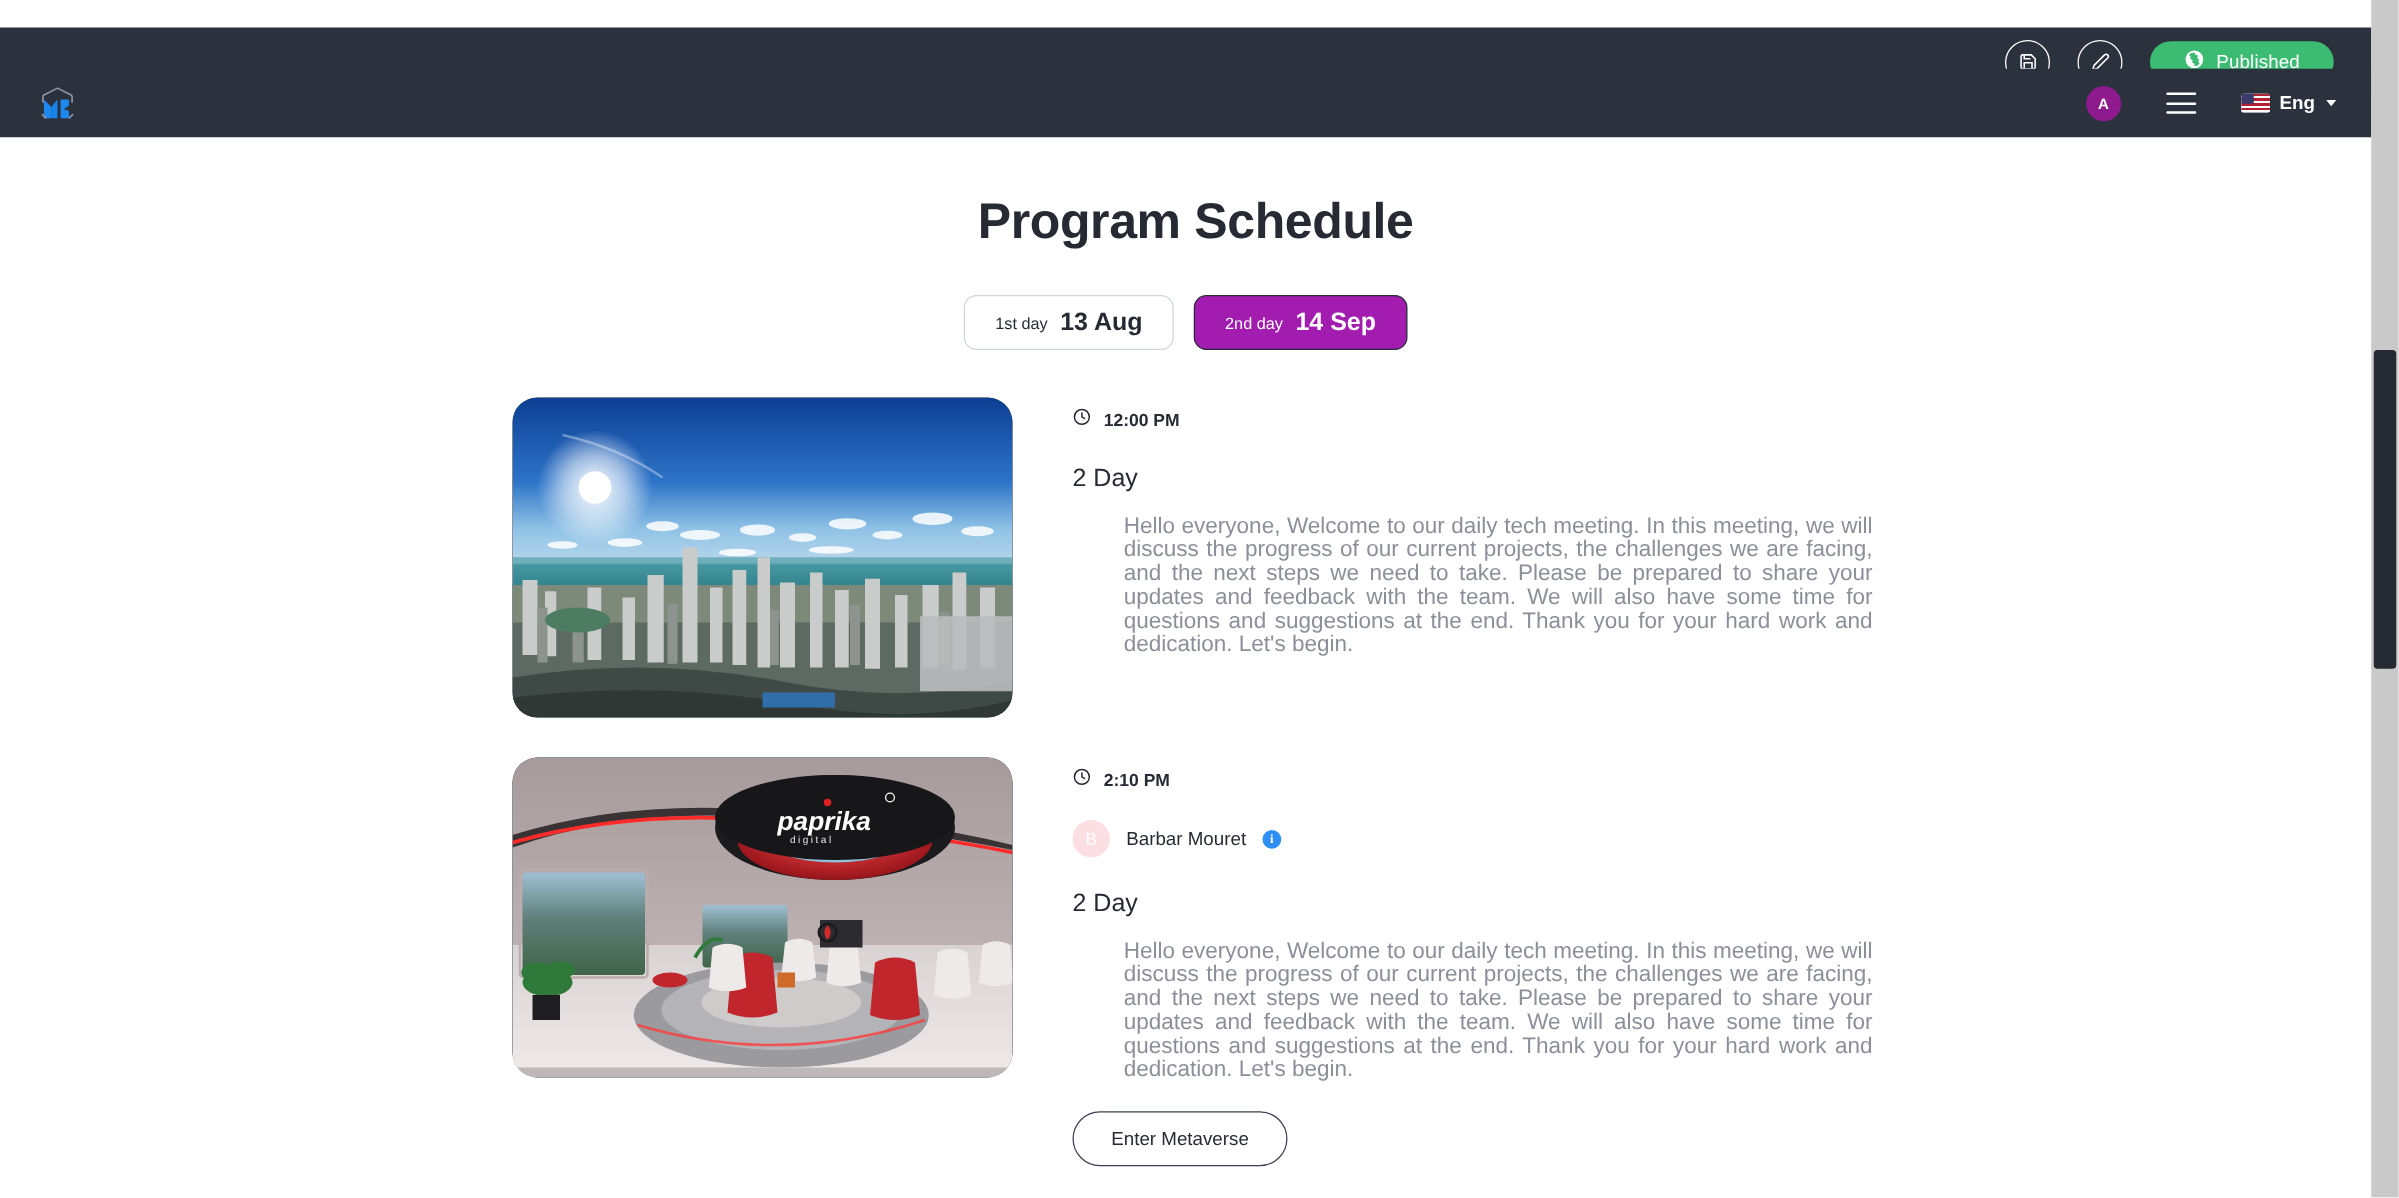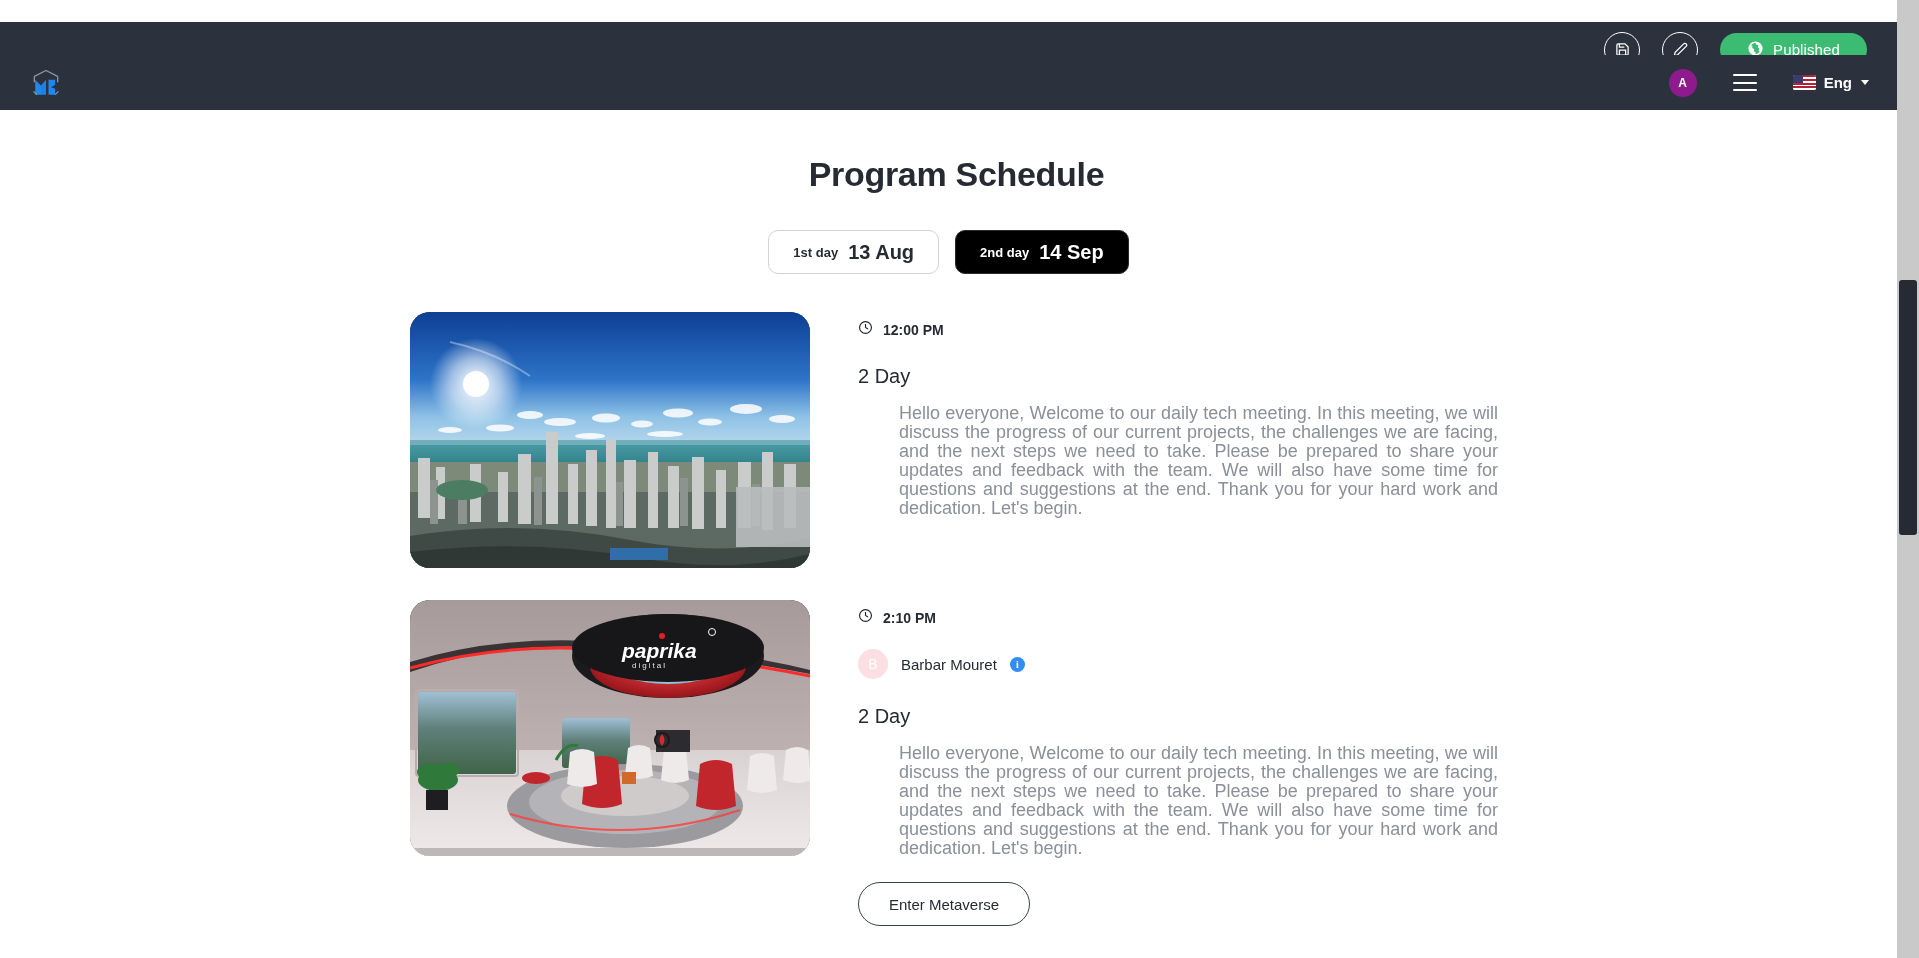--- a/index.html
+++ b/index.html
@@ -64,30 +64,30 @@
     background: repeating-linear-gradient(to bottom, #b22234 0 1.9px, #ffffff 1.9px 3.8px); }
   .flag .canton { position:absolute; left:0; top:0; width:10px; height:8px; background:#3c3b6e; }
   .lang-text { color:#fff; font-size:15px; font-weight:bold; }
   .chev { width:0;height:0;border-left:4px solid transparent;border-right:4px solid transparent;
           border-top:5px solid #fff; margin-left:1px; }
 
   
   .page { position:absolute; top:110px; left:0; width:1897px; height:848px; background:#fff; }
   .page-title {
     text-align:center; margin-top: 45px;
-    font-size: 34px; font-weight: bold; color: #262b33; letter-spacing:-.3px;margin-left:16px;
+    font-size: 40px; font-weight: bold; color: #262b33; letter-spacing:-.3px;margin-left:16px;
   }
   .day-tabs { display:flex; justify-content:center; gap: 16px; margin-top: 36px; }
   .day-tab {
     height: 44px; border-radius: 10px; padding: 0 24px;
     display:flex; align-items:center; gap:10px; cursor:pointer;
     background:#fff; border:1.3px solid #cfd3da;
   }
-  .day-tab.active { background:#000000; border-color:#262b36; }
-  .day-tab .ord { font-size: 13px; font-weight:bold; color:#262b33; }
+  .day-tab.active { background:#a21caf; border-color:#262b36; }
+  .day-tab .ord { font-size: 13px; font-weight:normal; color:#262b33; }
   .day-tab .date { font-size: 20px; font-weight:bold; color:#262b33; }
   .day-tab.active .ord, .day-tab.active .date { color:#ffffff; }
 
   
   .sessions { margin-top: 38px; padding-left: 410px; }
   .session { display:flex; gap: 48px; margin-bottom: 32px; }
   .session-thumb {
     width: 400px; height: 256px; border-radius: 20px; flex:0 0 auto;
     overflow:hidden; position: relative; background:#123;
   }

